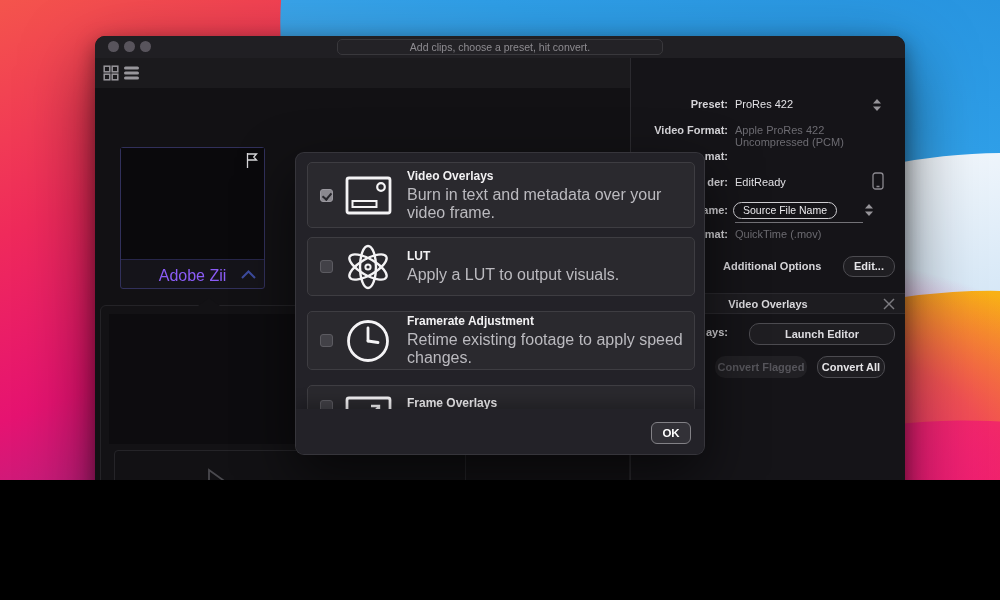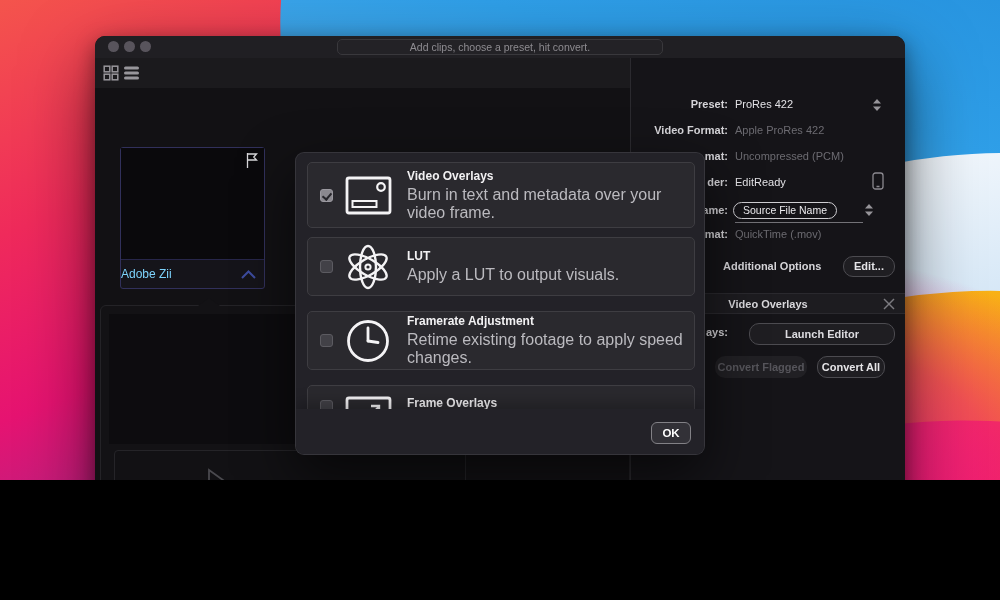--- a/index.html
+++ b/index.html
@@ -41,22 +41,22 @@
   .vdivider { position:absolute; left:535px; top:22px; width:1px; height:519px; background:#2b2a2f; }
   .icon-btn { position:absolute; cursor:pointer; }
 
   
   .clip-card { position:absolute; left:25px; top:59px; width:145px; height:142px;
     border:1px solid #31305b; border-radius:3px; background:#15141a; }
   .clip-thumb { position:absolute; left:0; top:0; width:100%; height:112px;
     background:#0a090c; border-bottom:1px solid #27264a; }
   .clip-flag { position:absolute; right:5px; top:3px; }
   .clip-label-bar { position:absolute; left:0; bottom:0; width:100%; height:29px; }
-  .clip-label { position:absolute; left:0; top:8px; width:100%; 
-    color:#7dd3fc; font-size:12px; }
+  .clip-label { position:absolute; left:0; top:8px; width:100%; text-align:center;
+    color:#8b5cf6; font-size:16px; }
   .clip-chevron { position:absolute; right:8px; top:10px; }
 
   
   .popover { position:absolute; left:5px; top:217px; width:530px; height:228px;
     background:#131215; border:1px solid #242327; border-radius:6px; }
   .popover-arrow { position:absolute; left:97px; top:-8px; width:0; height:0;
     border-left:11px solid transparent; border-right:11px solid transparent;
     border-bottom:8px solid #131215; }
   .preview-area { position:absolute; left:8px; top:8px; width:512px; height:130px; background:#0d0c0f; }
   .player-box { position:absolute; left:13px; top:144px; width:352px; height:62px;
@@ -204,21 +204,21 @@
       <svg width="8" height="12" viewBox="0 0 8 12" fill="#97959a">
         <polygon points="4,0 8,4.5 0,4.5"></polygon>
           <polygon points="0,7.5 8,7.5 4,12"></polygon>
       </svg>
     </div>
 
     <div class="f-label" style="top:88px">Video Format:</div>
     <div class="f-value muted" style="top:88px">Apple ProRes 422</div>
 
     <div class="f-label" style="top:114px">mat:</div>
-    <div class="f-value muted" style="top:114px">Uncompressed (PCM)</div>
+    <div class="f-value muted" style="top:100px">Uncompressed (PCM)</div>
 
     <div class="f-label" style="top:140px">der:</div>
     <div class="f-value" style="top:140px">EditReady</div>
     <div class="icon-btn" style="left:777px; top:136px">
       <svg width="12" height="18" viewBox="0 0 12 18" fill="none" stroke="#8a888e" stroke-width="1.3">
         <rect x="1" y="1" width="10" height="16" rx="2.5"></rect>
           <line x1="4.5" y1="14.5" x2="7.5" y2="14.5"></line>
       </svg>
     </div>
 

